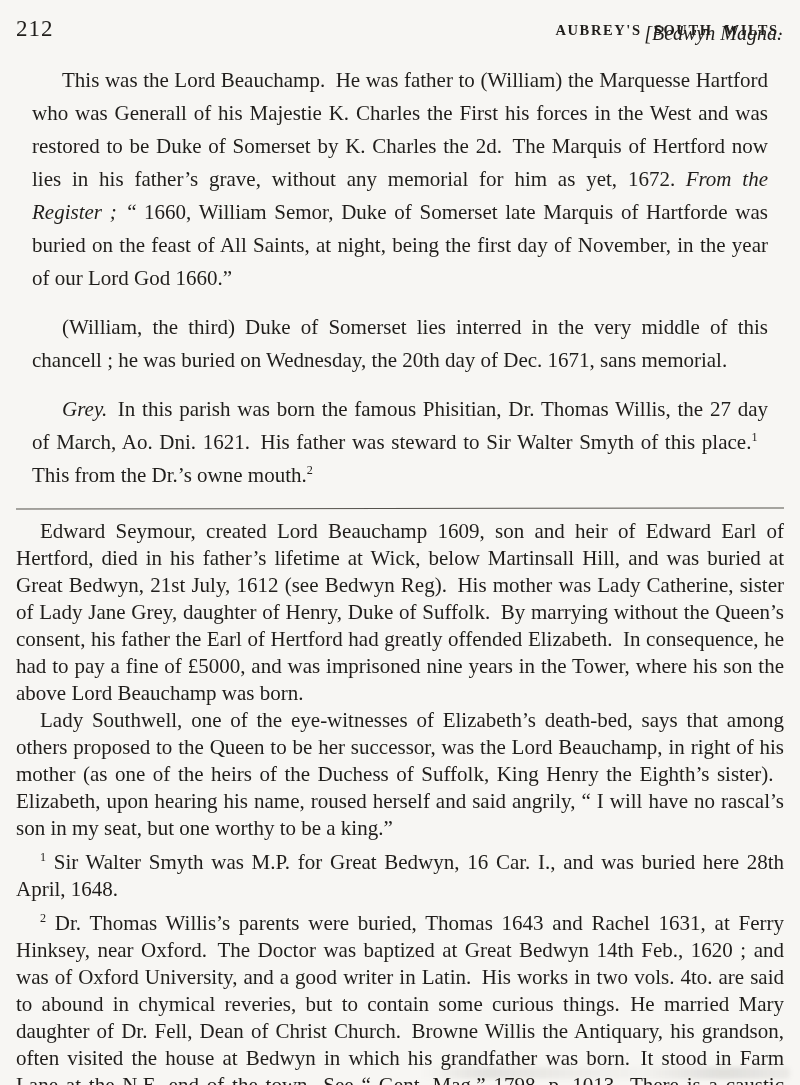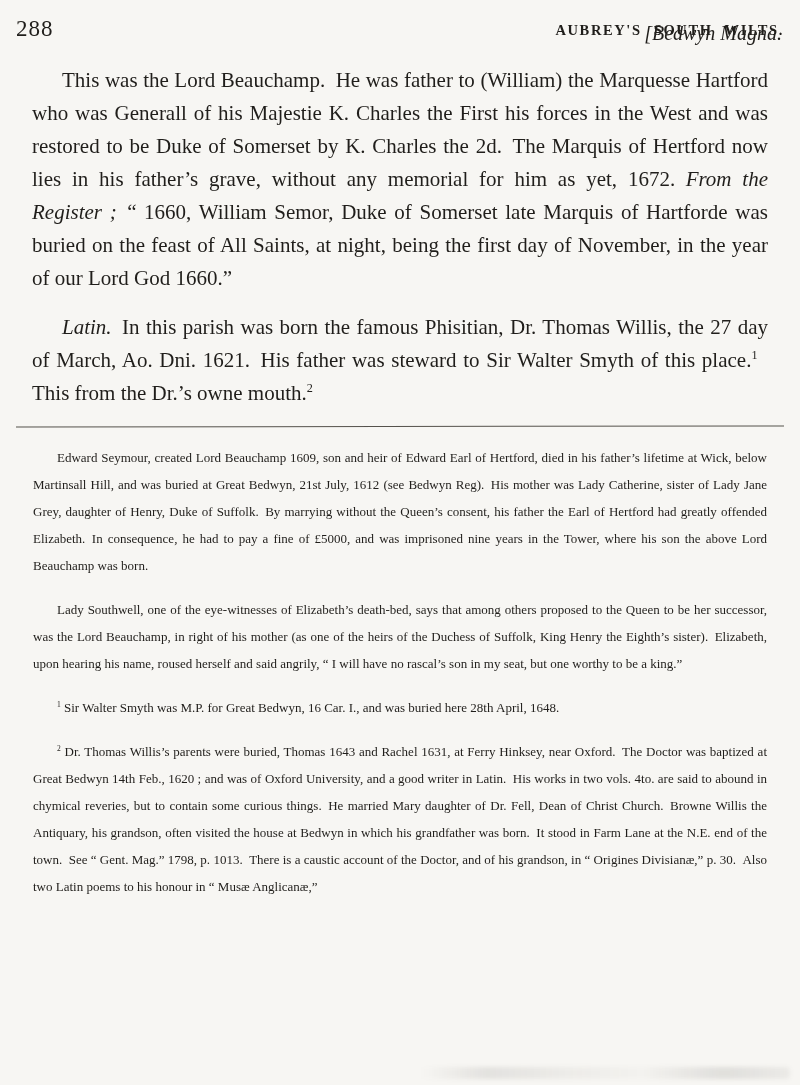--- a/index.html
+++ b/index.html
@@ -51,22 +51,22 @@
 
   .fn-rule {
     border: none;
     border-top: 1px solid #55524c;
     margin: 13px 0 9px 0;
     transform: rotate(-0.08deg);
   }
 
   
   .footnotes p {
-    margin: 17px;
-    font-size: 13px;
+    margin: 0;
+    font-size: 21px;
     line-height: 27px;
     text-align: justify;
     text-indent: 24px;
   }
   .footnotes p.gap { margin-top: 7px; }
 
   
   .scan-smudge {
     position: absolute;
     left: 420px; bottom: 6px;
@@ -82,28 +82,29 @@
     filter: blur(2px);
     border-radius: 4px;
   }
 </style>
 </head>
 <body>
 
 <div class="sheet">
 
   <div class="running-head">
-    <span class="pageno">288</span>
+    <span class="pageno">212</span>
     <span class="running-title">AUBREY'S SOUTH WILTS.</span>
     <span class="running-section">[Bedwyn Magna.</span>
   </div>
 
   <div class="main-text" id="main-text">
       <p><span>This was the Lord Beauchamp. He was father to (William) the Marquesse Hartford who was Generall of his Majestie K. Charles the First his forces in the West and was restored to be Duke of Somerset by K. Charles the 2d. The Marquis of Hertford now lies in his father’s grave, without any memorial for him as yet, 1672. </span><span class="it">From the Register ;</span><span> “ 1660, William Semor, Duke of Somerset late Marquis of Hartforde was buried on the feast of All Saints, at night, being the first day of November, in the year of our Lord God 1660.”</span></p>
-      <p><span class="it">Latin.</span><span> In this parish was born the famous Phisitian, Dr. Thomas Willis, the 27 day of March, Ao. Dni. 1621. His father was steward to Sir Walter Smyth of this place.</span><sup>1</sup><span> This from the Dr.’s owne mouth.</span><sup>2</sup></p>
+      <p><span>(William, the third) Duke of Somerset lies interred in the very middle of this chancell ; he was buried on Wednesday, the 20th day of Dec. 1671, sans memorial.</span></p>
+      <p><span class="it">Grey.</span><span> In this parish was born the famous Phisitian, Dr. Thomas Willis, the 27 day of March, Ao. Dni. 1621. His father was steward to Sir Walter Smyth of this place.</span><sup>1</sup><span> This from the Dr.’s owne mouth.</span><sup>2</sup></p>
     </div>
 
   <hr class="fn-rule">
 
   <div class="footnotes" id="footnotes">
       <p><span>Edward Seymour, created Lord Beauchamp 1609, son and heir of Edward Earl of Hertford, died in his father’s lifetime at Wick, below Martinsall Hill, and was buried at Great Bedwyn, 21st July, 1612 (see Bedwyn Reg). His mother was Lady Catherine, sister of Lady Jane Grey, daughter of Henry, Duke of Suffolk. By marrying without the Queen’s consent, his father the Earl of Hertford had greatly offended Elizabeth. In consequence, he had to pay a fine of £5000, and was imprisoned nine years in the Tower, where his son the above Lord Beauchamp was born.</span></p>
       <p><span>Lady Southwell, one of the eye-witnesses of Elizabeth’s death-bed, says that among others proposed to the Queen to be her successor, was the Lord Beauchamp, in right of his mother (as one of the heirs of the Duchess of Suffolk, King Henry the Eighth’s sister). Elizabeth, upon hearing his name, roused herself and said angrily, “ I will have no rascal’s son in my seat, but one worthy to be a king.”</span></p>
       <p class="gap"><sup>1</sup><span> Sir Walter Smyth was M.P. for Great Bedwyn, 16 Car. I., and was buried here 28th April, 1648.</span></p>
       <p class="gap"><sup>2</sup><span> Dr. Thomas Willis’s parents were buried, Thomas 1643 and Rachel 1631, at Ferry Hinksey, near Oxford. The Doctor was baptized at Great Bedwyn 14th Feb., 1620 ; and was of Oxford University, and a good writer in Latin. His works in two vols. 4to. are said to abound in chymical reveries, but to contain some curious things. He married Mary daughter of Dr. Fell, Dean of Christ Church. Browne Willis the Antiquary, his grandson, often visited the house at Bedwyn in which his grandfather was born. It stood in Farm Lane at the N.E. end of the town. See “ Gent. Mag.” 1798, p. 1013. There is a caustic account of the Doctor, and of his grandson, in “ Origines Divisianæ,” p. 30. Also two Latin poems to his honour in “ Musæ Anglicanæ,”</span></p>
     </div>

